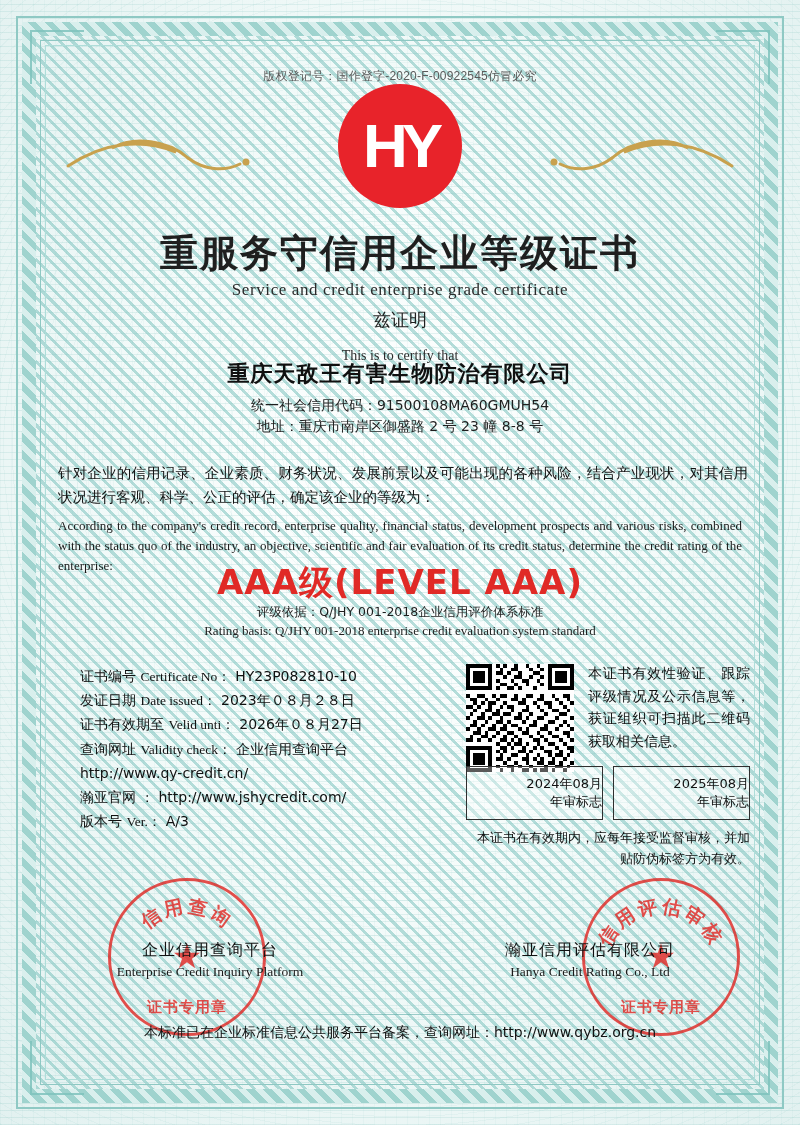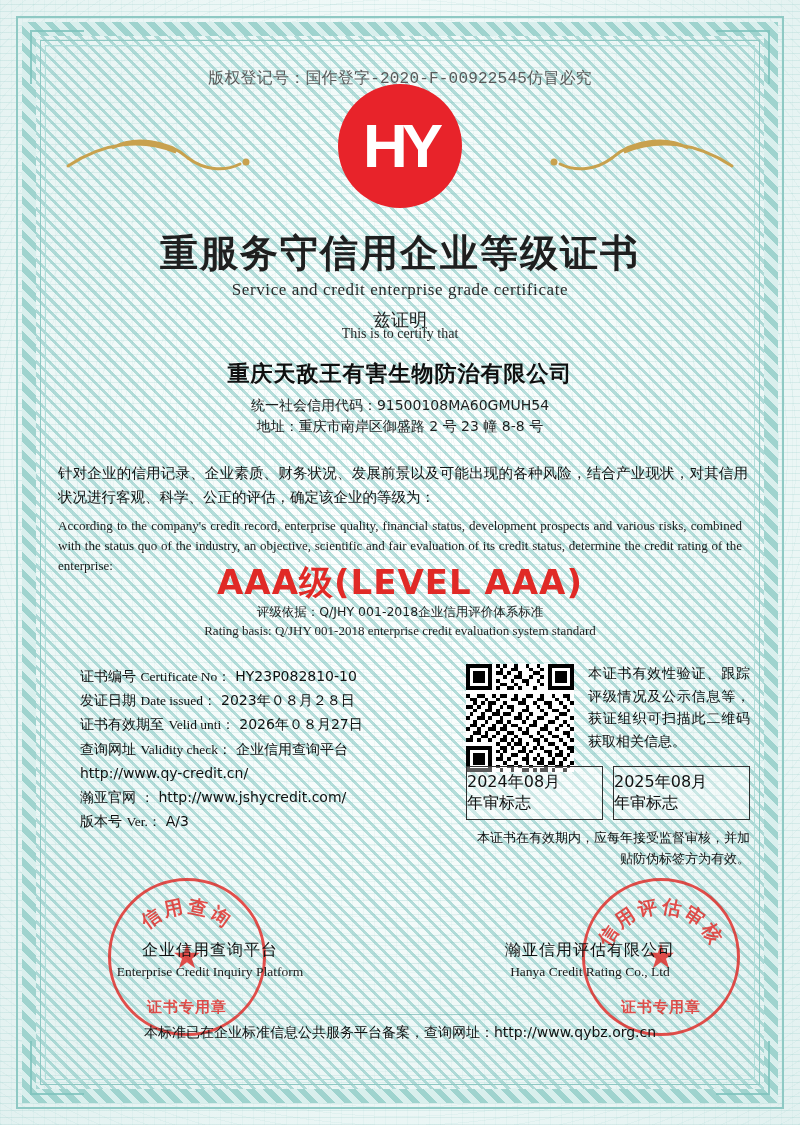--- a/index.html
+++ b/index.html
@@ -85,23 +85,23 @@
     position: absolute;
     left: 52px; top: 52px; right: 52px; bottom: 52px;
     box-sizing: border-box;
   }
 
   .copyright-note {
     position: absolute;
     top: 16px;
     left: 0; right: 0;
     text-align: center;
-    font-size: 16px;
+    font-size: 12px;
     color: #5a5a5a;
-    font-family: Liberation Mono, monospace;
+    font-family: Liberation Sans, sans-serif;
     letter-spacing: .2px;
   }
 
   
   .logo-wrap {
     position: absolute;
     top: 32px;
     left: 0; right: 0;
     height: 130px;
   }
@@ -160,21 +160,21 @@
     position: absolute;
     top: 256px;
     left: 0; right: 0;
     text-align: center;
     font-size: 18px;
     color: #1f1f1f;
     font-family: "DejaVu Sans", "Liberation Sans", sans-serif;
   }
   .certify-en {
     position: absolute;
-    top: 274px;
+    top: 296px;
     left: 0; right: 0;
     text-align: center;
     font-size: 14px;
     color: #2b2b2b;
   }
 
   .company {
     position: absolute;
     top: 307px;
     left: 0; right: 0;
@@ -298,23 +298,23 @@
     width: 284px;
     display: flex;
     gap: 10px;
   }
   .stamp-box {
     flex: 1;
     border: 1px solid #2f2f2f;
     height: 52px;
     display: flex;
     flex-direction: column;
-    align-items: flex-start;
+    align-items: flex-end;
     justify-content: center;
-    font-size: 16px;
+    font-size: 13px;
     color: #111;
     background: rgba(255,255,255,.35);
     font-family: "DejaVu Sans", "Liberation Sans", sans-serif;
   }
   .annual-note {
     position: absolute;
     top: 776px;
     left: 414px;
     width: 284px;
     font-size: 13px;

